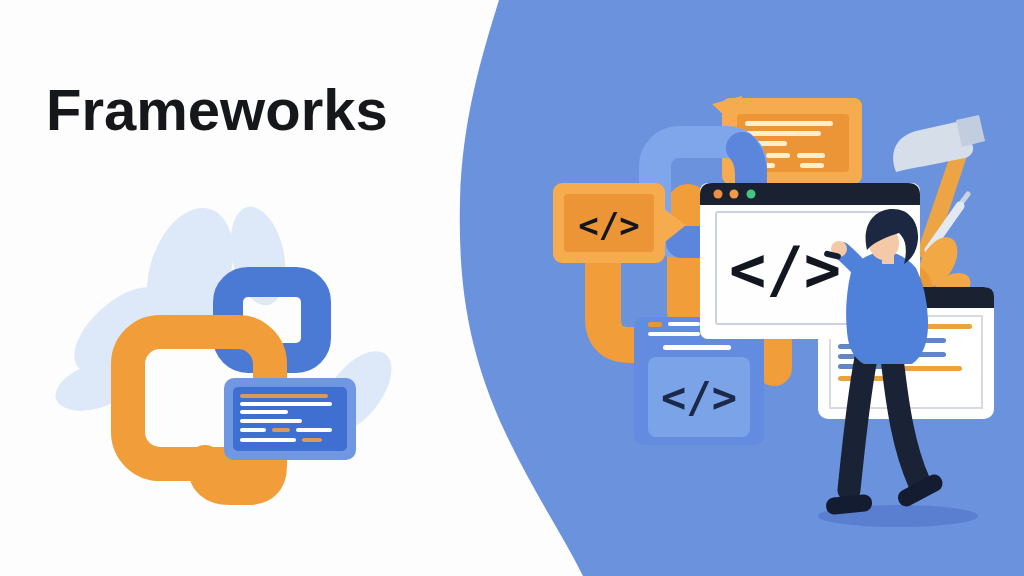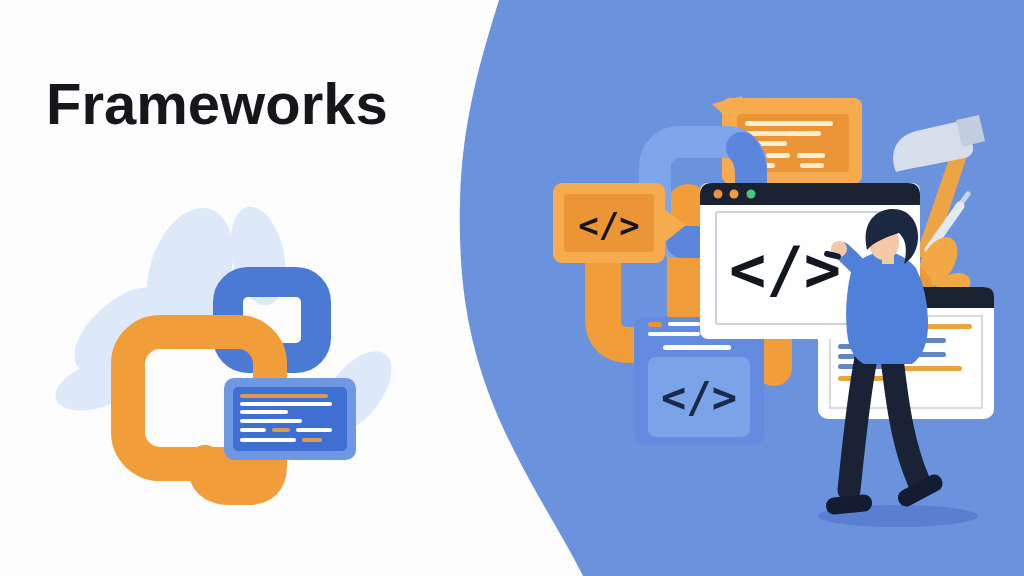--- a/index.html
+++ b/index.html
@@ -2,21 +2,21 @@
 <html><head>
 <meta charset="utf-8">
 <style>
   html,body{margin:0;padding:0;background:#ffffff;}
   .stage{
     position:relative;width:1024px;height:576px;overflow:hidden;
     background:#fdfdfe;font-family:"Liberation Sans",sans-serif;
   }
   .stage svg{position:absolute;left:0;top:0;}
   .slide-title{
-    position:absolute;left:46px;top:70px;margin:0;
+    position:absolute;left:46px;top:76px;margin:0;
     font-size:58px;font-weight:700;letter-spacing:0px;color:#15171a;
     font-family:"Liberation Sans",sans-serif;z-index:5;
   }
   .code-glyph{font-family:"DejaVu Sans Mono","Liberation Mono",monospace;font-weight:bold;}
 </style>
 </head>
 <body>
 
 <div class="stage">
 

